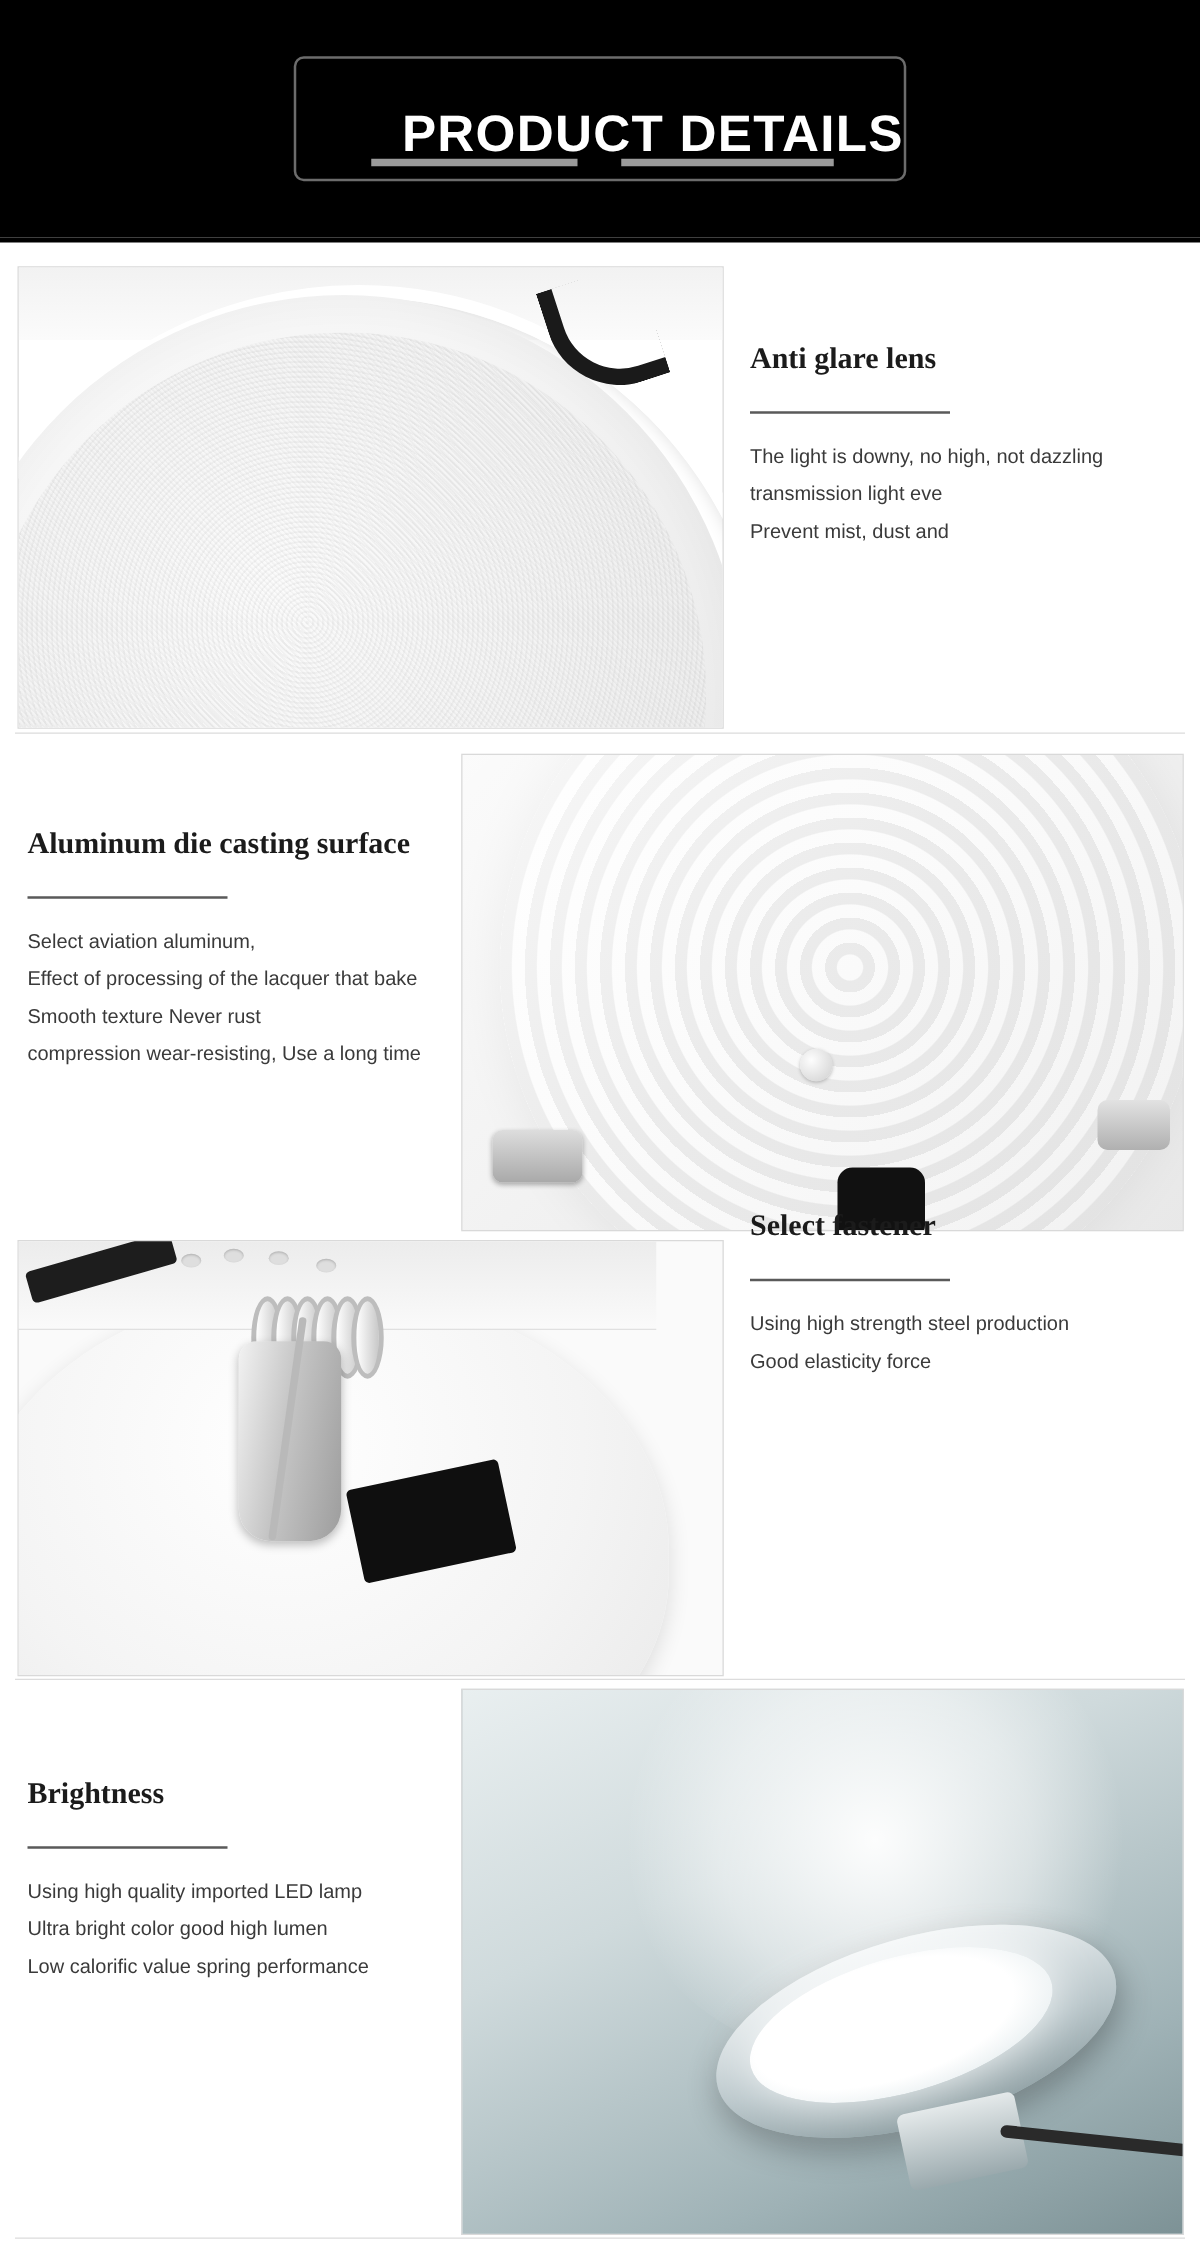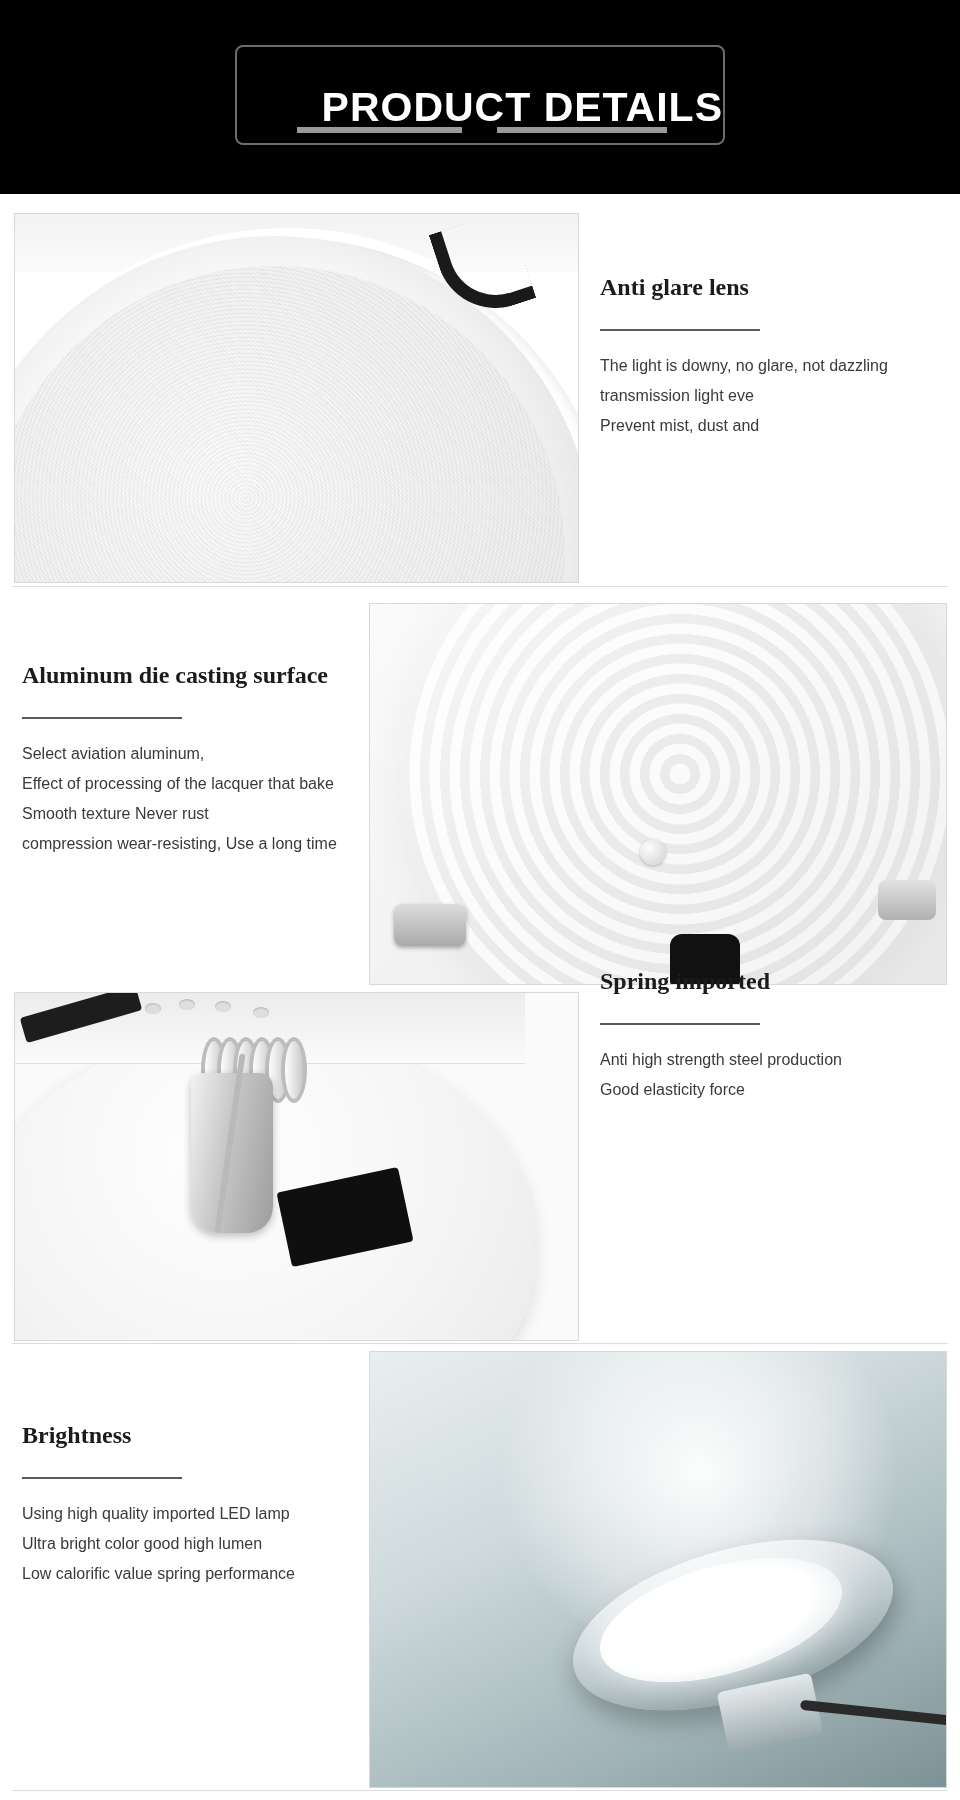--- a/index.html
+++ b/index.html
@@ -346,21 +346,21 @@
 
   <div class="photo ph1">
     <div class="topband"></div>
     <div class="rim"></div>
     <div class="dome"></div>
     <div class="cable"></div>
   </div>
   <div class="text-col" style="left:600px; top:272px; width:348px;">
     <h2 class="f-title">Anti glare lens</h2>
     <div class="divider"></div>
-    <div class="f-line">The light is downy, no glare, not dazzling</div>
+    <div class="f-line">The light is downy, no high, not dazzling</div>
     <div class="f-line">transmission light eve</div>
     <div class="f-line">Prevent mist, dust and</div>
   </div>
   <div class="sep" style="top:586px;"></div>
 
   <div class="photo ph2">
     <div class="rings"></div>
     <div class="sheen"></div>
     <div class="screw a"></div>
     <div class="clip"></div>
@@ -392,23 +392,23 @@
       <i style="left:32px;"></i>
       <i style="left:48px;"></i>
       <i style="left:64px;"></i>
       <i style="left:80px;"></i>
     </div>
     <div class="plate"></div>
     <div class="wire"></div>
     <div class="blackblock"></div>
   </div>
   <div class="text-col" style="left:600px; top:966px; width:348px;">
-    <h2 class="f-title">Spring imported</h2>
+    <h2 class="f-title">Select fastener</h2>
     <div class="divider"></div>
-    <div class="f-line">Anti high strength steel production</div>
+    <div class="f-line">Using high strength steel production</div>
     <div class="f-line">Good elasticity force</div>
   </div>
   <div class="sep" style="top:1343px;"></div>
 
   <div class="photo ph4">
     <div class="bg"></div>
     <div class="glow"></div>
     <div class="lampbody"></div>
     <div class="lampface"></div>
     <div class="connector"></div>

